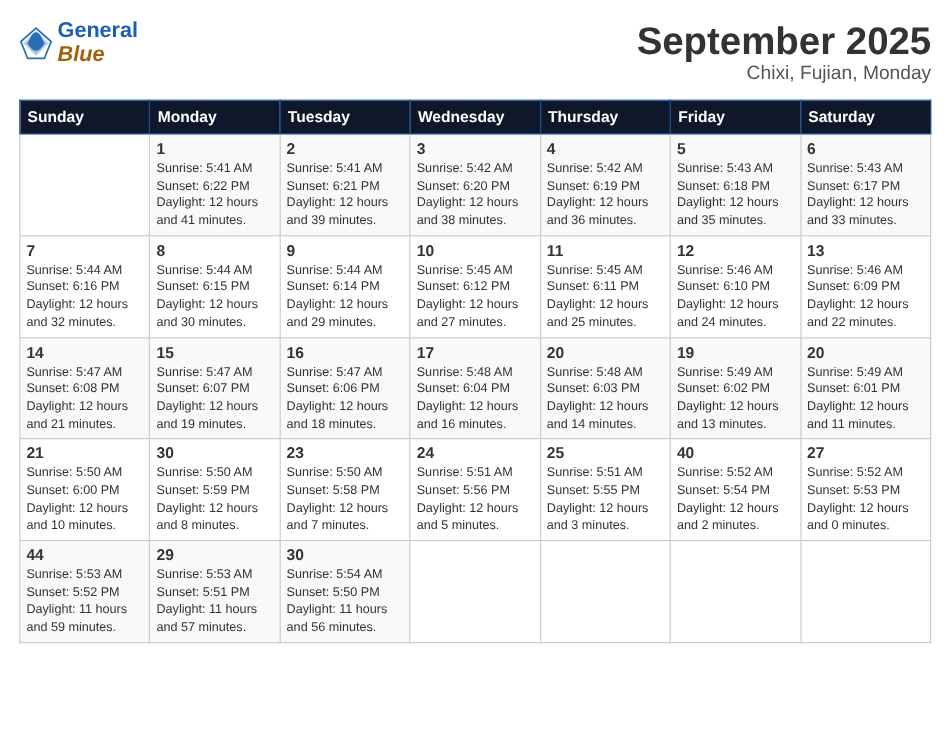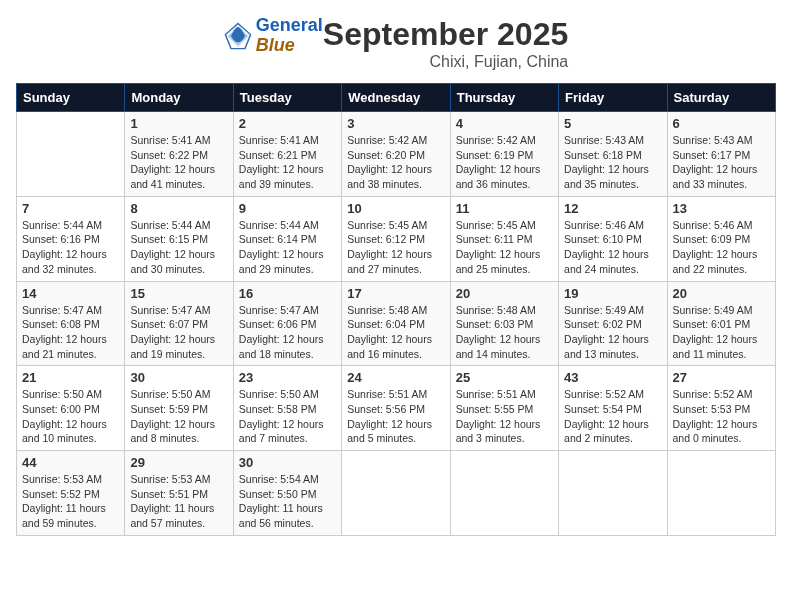--- a/index.html
+++ b/index.html
@@ -5,21 +5,21 @@
     * { box-sizing: border-box; margin: 0; padding: 0; }
     body {
       font-family: Arial, sans-serif;
       background: #fff;
       width: 792px;
       min-height: 612px;
       padding: 16px;
     }
     .header {
       display: flex;
-      justify-content: center;
+      justify-content: space-between;
       align-items: flex-start;
       margin-bottom: 12px;
     }
     .logo {
       display: flex;
       align-items: center;
       gap: 4px;
     }
     .logo-text {
       font-size: 18px;
@@ -97,21 +97,21 @@
       <polygon points="20,8 34,20 20,34 6,20" fill="#2a6db5" opacity="0.3"></polygon>
       <path d="M14,12 Q20,2 26,12 L30,20 Q20,38 10,20 Z" fill="#2a6db5"></path>
     </svg>
     <div class="logo-text">
       <div><span>General</span></div>
       <div style="color:#a16207; font-style:italic;">Blue</div>
     </div>
   </div>
   <div class="title-block">
     <div class="month-title">September 2025</div>
-    <div class="subtitle">Chixi, Fujian, China</div>
+    <div class="subtitle">Chixi, Fujian, Monday</div>
   </div>
 </div>
 
 <table>
   <thead>
     <tr>
     <th>Sunday</th>
         <th>Monday</th>
         <th>Tuesday</th>
         <th>Wednesday</th>
@@ -298,21 +298,21 @@
 and 5 minutes.</div>
         </td>
         <td>
           <span class="day-number">25</span>
           <div class="day-info" style="white-space: pre-line;">Sunrise: 5:51 AM
 Sunset: 5:55 PM
 Daylight: 12 hours
 and 3 minutes.</div>
         </td>
         <td>
-          <span class="day-number">43</span>
+          <span class="day-number">40</span>
           <div class="day-info" style="white-space: pre-line;">Sunrise: 5:52 AM
 Sunset: 5:54 PM
 Daylight: 12 hours
 and 2 minutes.</div>
         </td>
         <td>
           <span class="day-number">27</span>
           <div class="day-info" style="white-space: pre-line;">Sunrise: 5:52 AM
 Sunset: 5:53 PM
 Daylight: 12 hours

